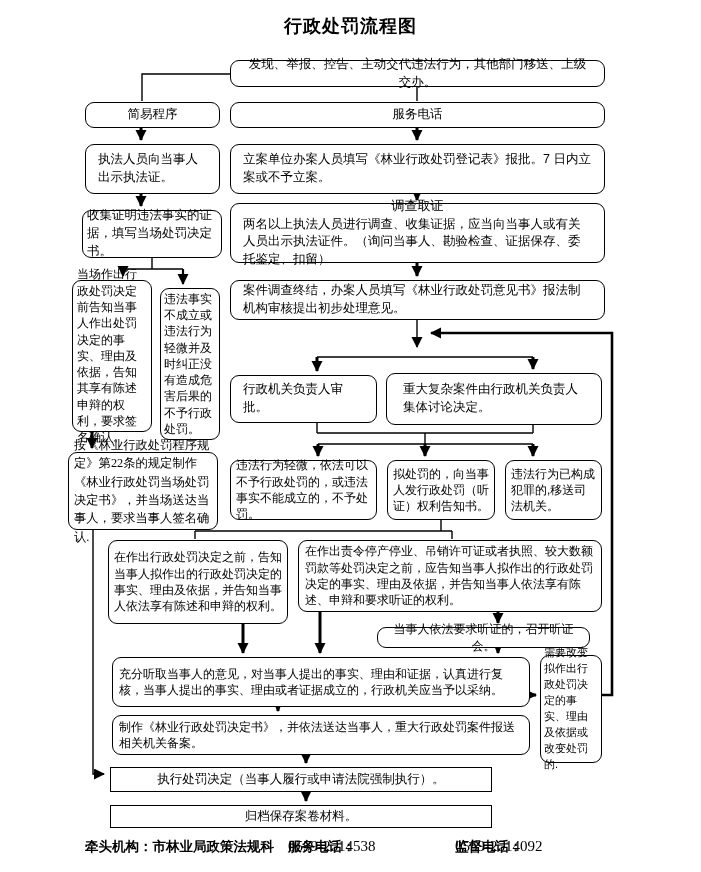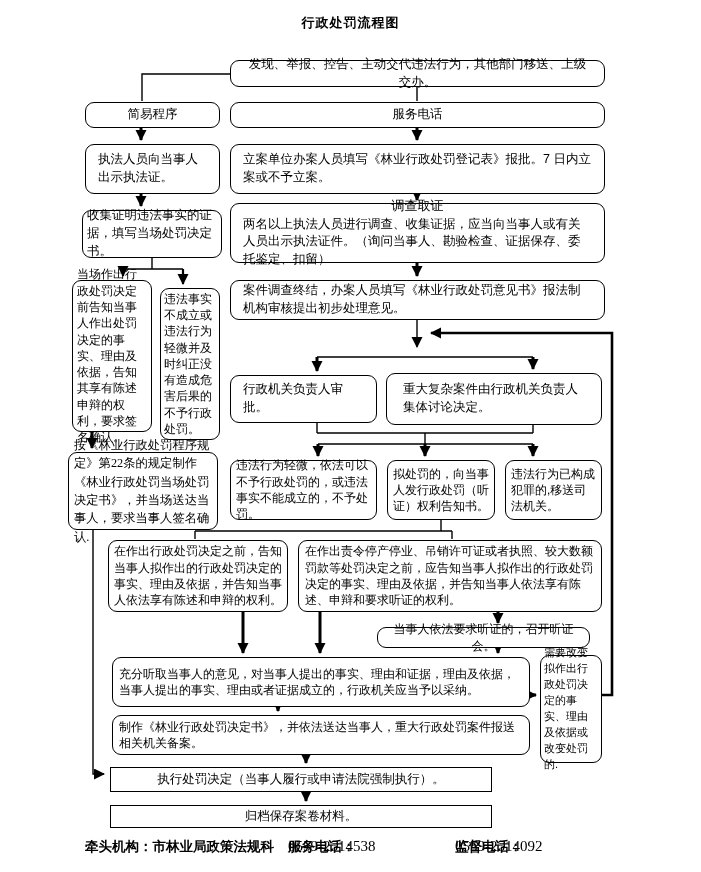--- a/index.html
+++ b/index.html
@@ -8,21 +8,21 @@
     font-family:"Liberation Sans","DejaVu Sans",sans-serif;color:#000;overflow:hidden;
   }
   #lines{position:absolute;left:0;top:0;width:701px;height:872px;}
   #lines line,#lines polyline{stroke:#000;fill:none;}
   .thin{stroke-width:1.4;}
   .mid{stroke-width:2.2;}
   .thick{stroke-width:3;}
   .fb{stroke-width:2.6;}
   .title{
     position:absolute;left:0;top:14px;width:100%;text-align:center;
-    font-size:13px;font-weight:bold;letter-spacing:1px;
+    font-size:18px;font-weight:bold;letter-spacing:1px;
   }
   .node{
     position:absolute;box-sizing:border-box;border:1.6px solid #000;border-radius:9px;
     background:#fff;font-size:12.5px;line-height:1.42;padding:3px 12px;
     display:flex;align-items:center;
   }
   .node>span{display:block;width:100%;}
   .center{justify-content:center;text-align:center;}
   .square{border-radius:0;}
   .col{flex-direction:column;justify-content:center;}
@@ -157,34 +157,34 @@
     </div>
 
   <div class="node small" style="left:387px;top:460px;width:108px;height:60px;padding:3px 5px;">
     <span>拟处罚的，向当事人发行政处罚（听证）权利告知书。</span>
     </div>
 
   <div class="node small" style="left:505px;top:460px;width:97px;height:60px;padding:3px 5px;justify-content:flex-end;">
     <span>违法行为已构成犯罪的,移送司法机关。</span>
     </div>
 
-  <div class="node small" style="left:108px;top:540px;width:180px;height:72px;padding:19px 5px;justify-content:flex-end;">
+  <div class="node small" style="left:108px;top:540px;width:180px;height:84px;padding:19px 5px;justify-content:flex-end;">
     <span>在作出行政处罚决定之前，告知当事人拟作出的行政处罚决定的事实、理由及依据，并告知当事人依法享有陈述和申辩的权利。</span>
     </div>
 
   <div class="node small" style="left:298px;top:540px;width:304px;height:72px;padding:3px 6px;">
     <span>在作出责令停产停业、吊销许可证或者执照、较大数额罚款等处罚决定之前，应告知当事人拟作出的行政处罚决定的事实、理由及依据，并告知当事人依法享有陈述、申辩和要求听证的权利。</span>
     </div>
 
   <div class="node center small" style="left:377px;top:627px;width:213px;height:21px;padding:0 4px;">
     <span>当事人依法要求听证的，召开听证会。</span>
     </div>
 
   <div class="node small" style="left:112px;top:657px;width:418px;height:50px;padding:3px 6px;">
-    <span>充分听取当事人的意见，对当事人提出的事实、理由和证据，理由及依据，当事人提出的事实、理由或者证据成立的，行政机关应当予以采纳。</span>
+    <span>充分听取当事人的意见，对当事人提出的事实、理由和证据，认真进行复核，当事人提出的事实、理由或者证据成立的，行政机关应当予以采纳。</span>
     </div>
 
   <div class="node xsmall" style="left:540px;top:655px;width:62px;height:108px;padding:3px;">
     <span>需要改变拟作出行政处罚决定的事实、理由及依据或改变处罚的.</span>
     </div>
 
   <div class="node small" style="left:112px;top:715px;width:418px;height:40px;padding:3px 6px;">
     <span>制作《林业行政处罚决定书》，并依法送达当事人，重大行政处罚案件报送相关机关备案。</span>
     </div>
 

